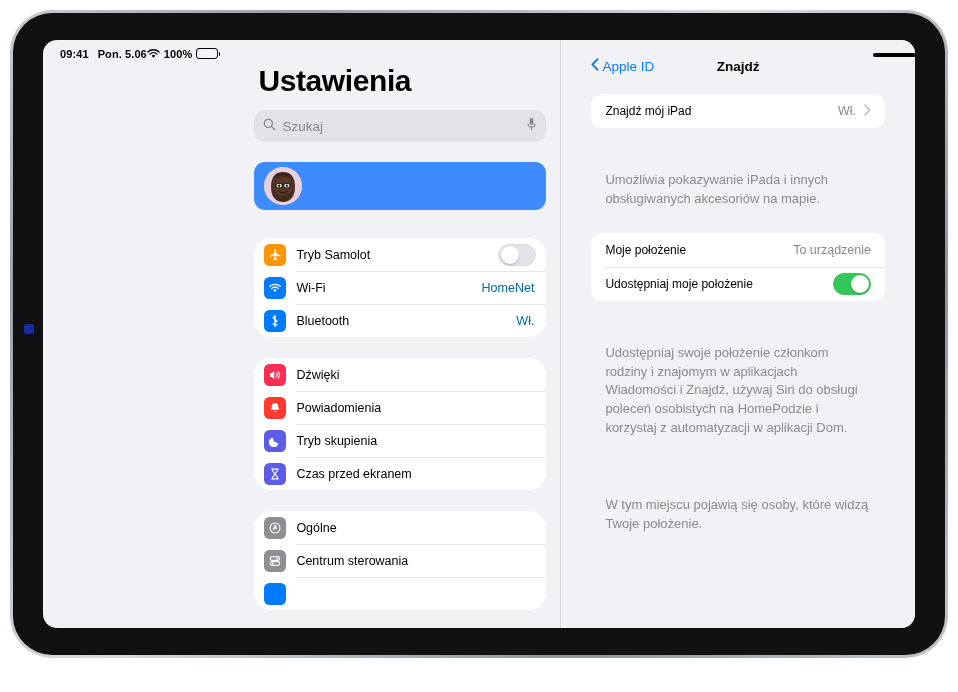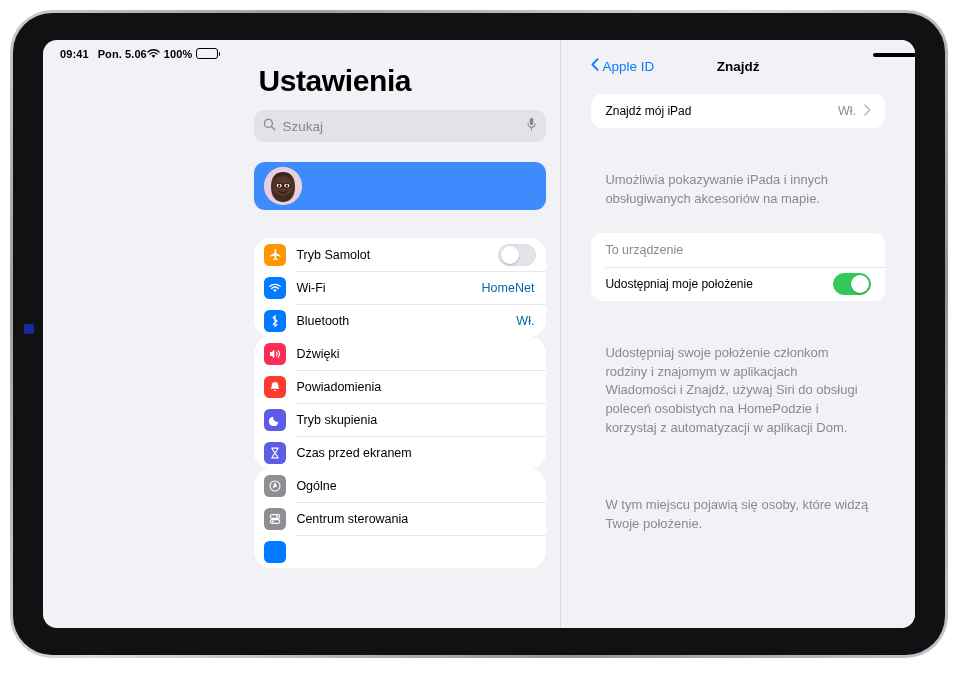--- a/index.html
+++ b/index.html
@@ -141,20 +141,21 @@
     position: relative;
   }
   .profile-text { line-height: 1.18; overflow: hidden; }
   #profile-name { font-size: 14px; color: #fff; }
   #profile-sub { font-size: 9.5px; color: #ffffff; opacity: .95; }
 
   
   .group {
     background: #ffffff;
     border-radius: 17px;
+    margin-bottom: 21px;
     overflow: hidden;
   }
   .row {
     height: 33px;
     display: flex;
     align-items: center;
     padding-left: 10px;
     position: relative;
     background: #fff;
   }
@@ -489,20 +490,21 @@
                 <svg width="7" height="12" viewBox="0 0 7 12">
                   <polyline points="1,1 5.7,6 1,11" stroke="#b9b9be" stroke-width="1.5" fill="none" stroke-linecap="round" stroke-linejoin="round"></polyline>
                 </svg>
               </span>
             </div>
           </div>
           <div class="c-footer">Umożliwia pokazywanie iPada i innych obsługiwanych akcesoriów na mapie.</div>
 
           <div class="c-group" style="margin-top:24px;">
             <div class="c-row">
+              <span class="c-label">Moje położenie</span>
               <span class="c-value">To urządzenie</span>
             </div>
             <div class="c-row">
               <span class="c-label">Udostępniaj moje położenie</span>
               <span class="toggle on c-toggle" id="share-toggle">
                 <span class="knob"></span>
               </span>
             </div>
           </div>
           <div class="c-footer">Udostępniaj swoje położenie członkom rodziny i znajomym w aplikacjach Wiadomości i Znajdź, używaj Siri do obsługi poleceń osobistych na HomePodzie i korzystaj z automatyzacji w aplikacji Dom.</div>

